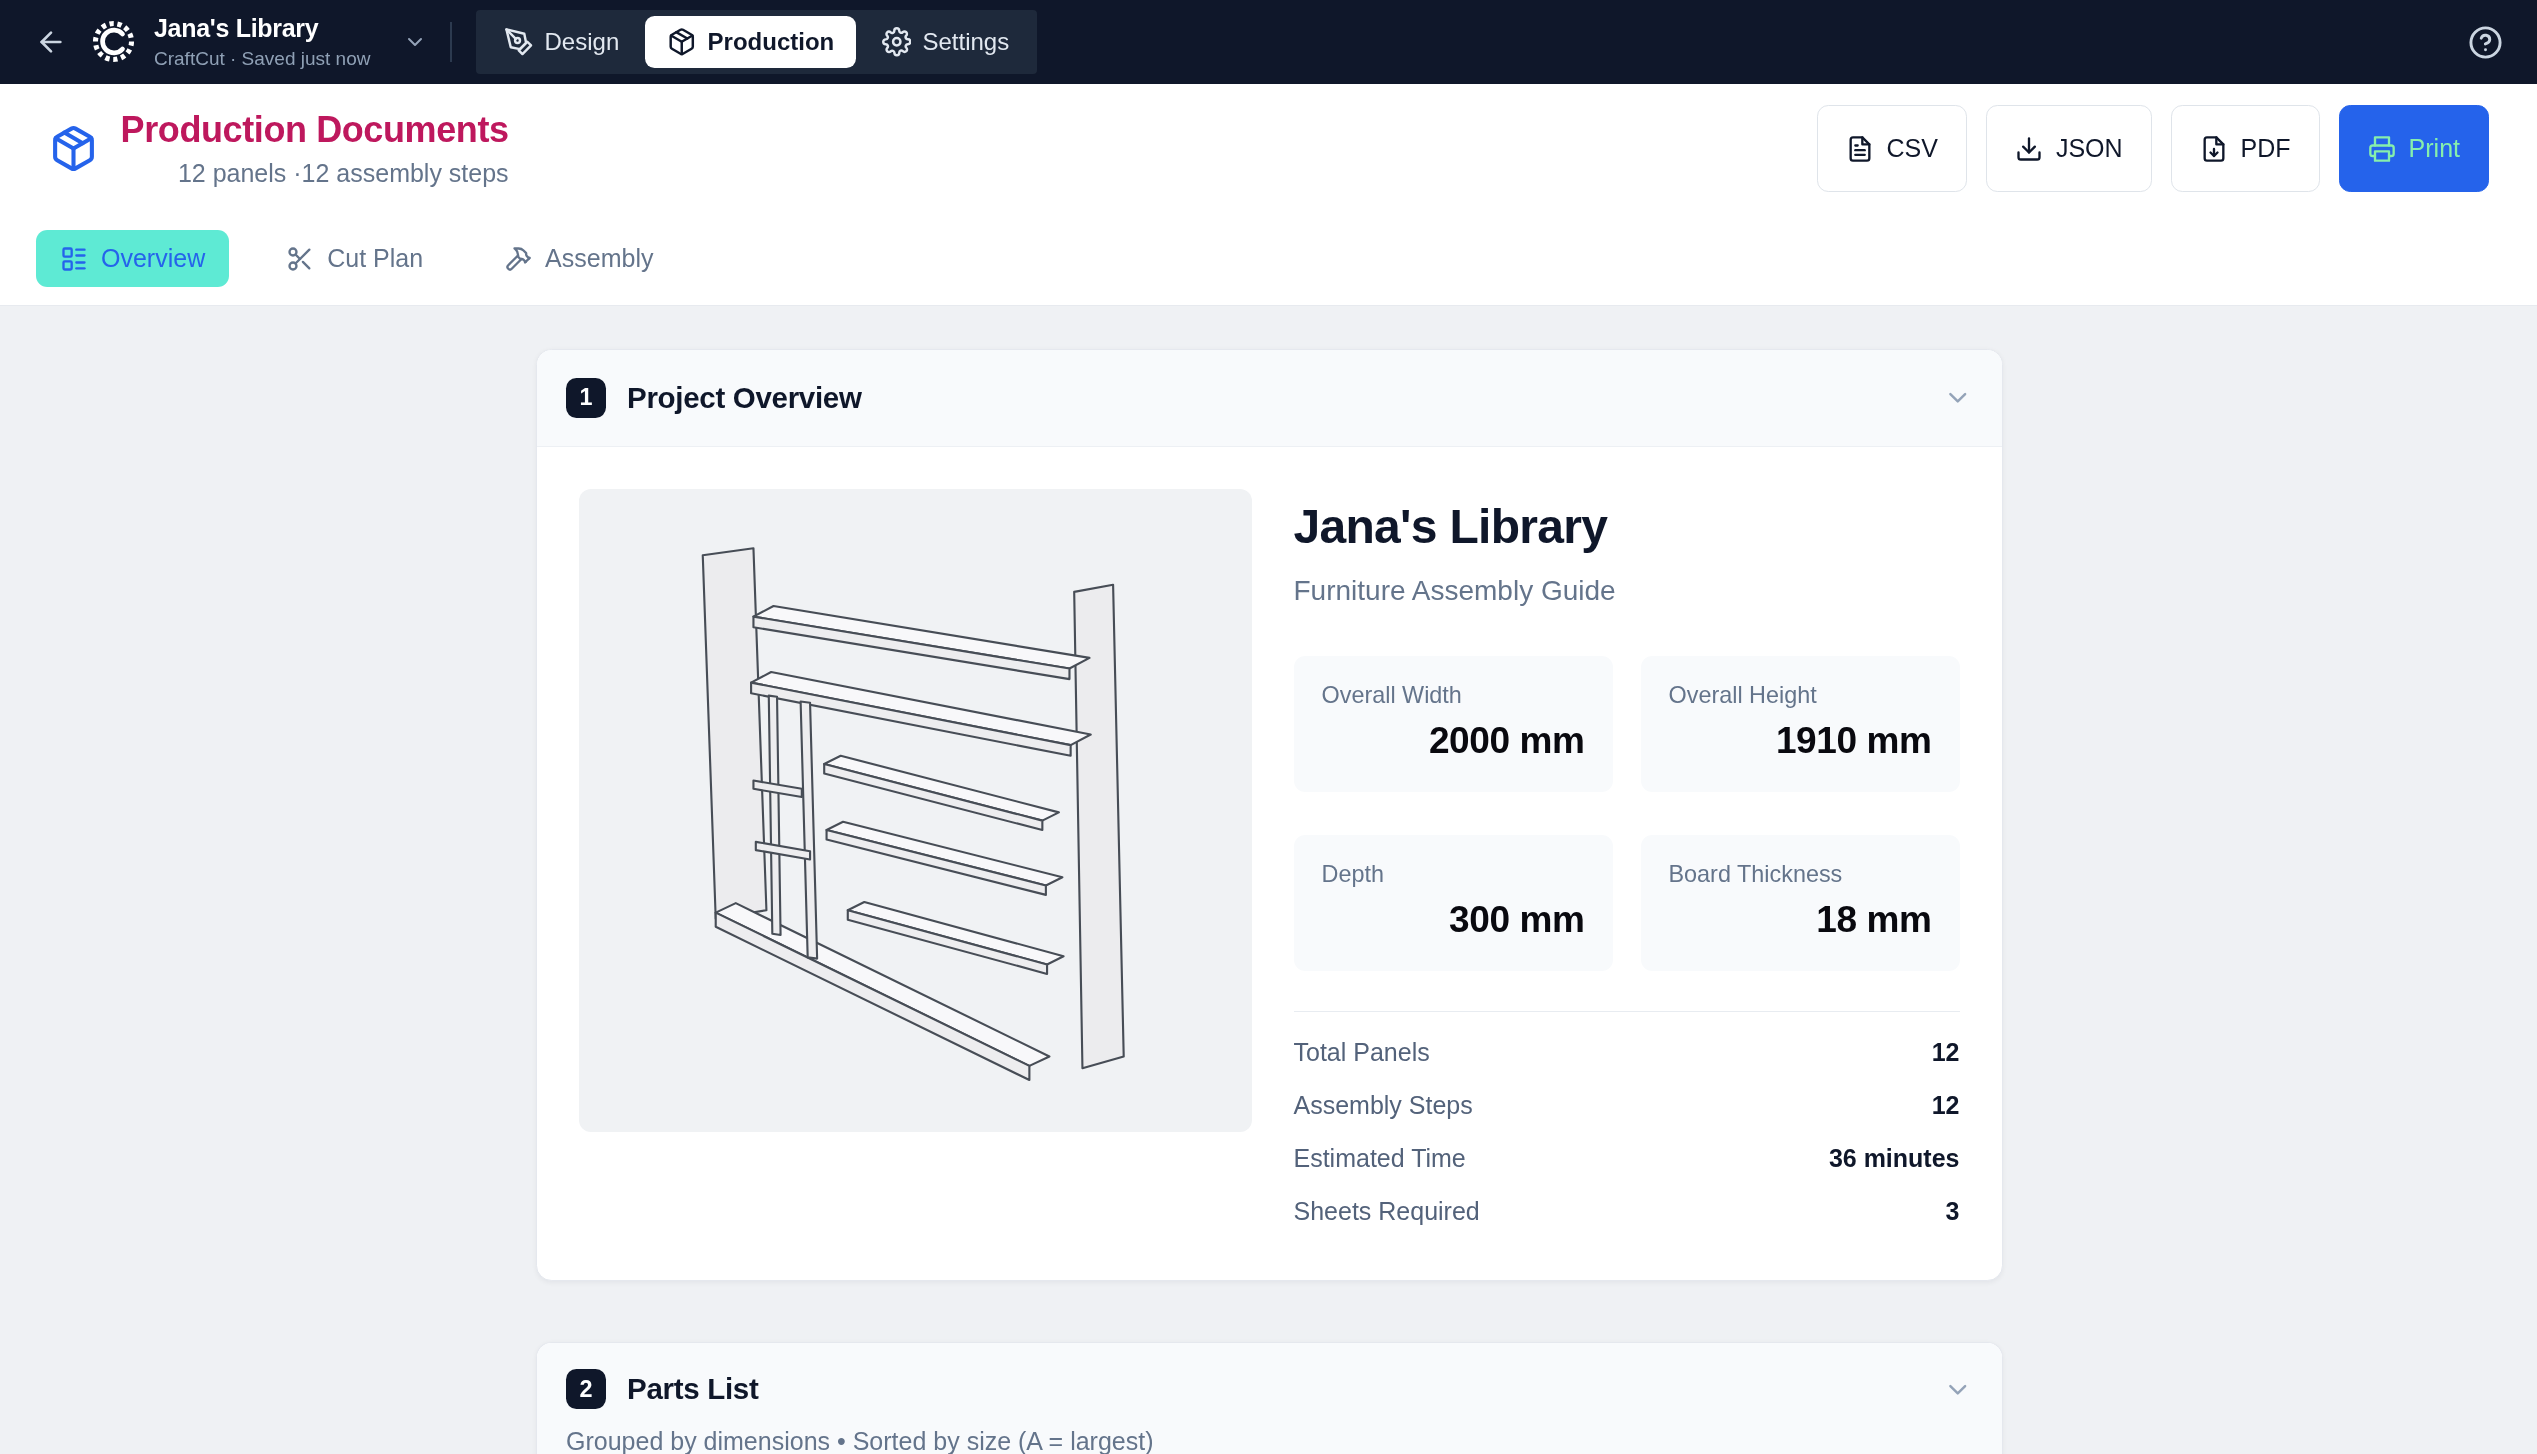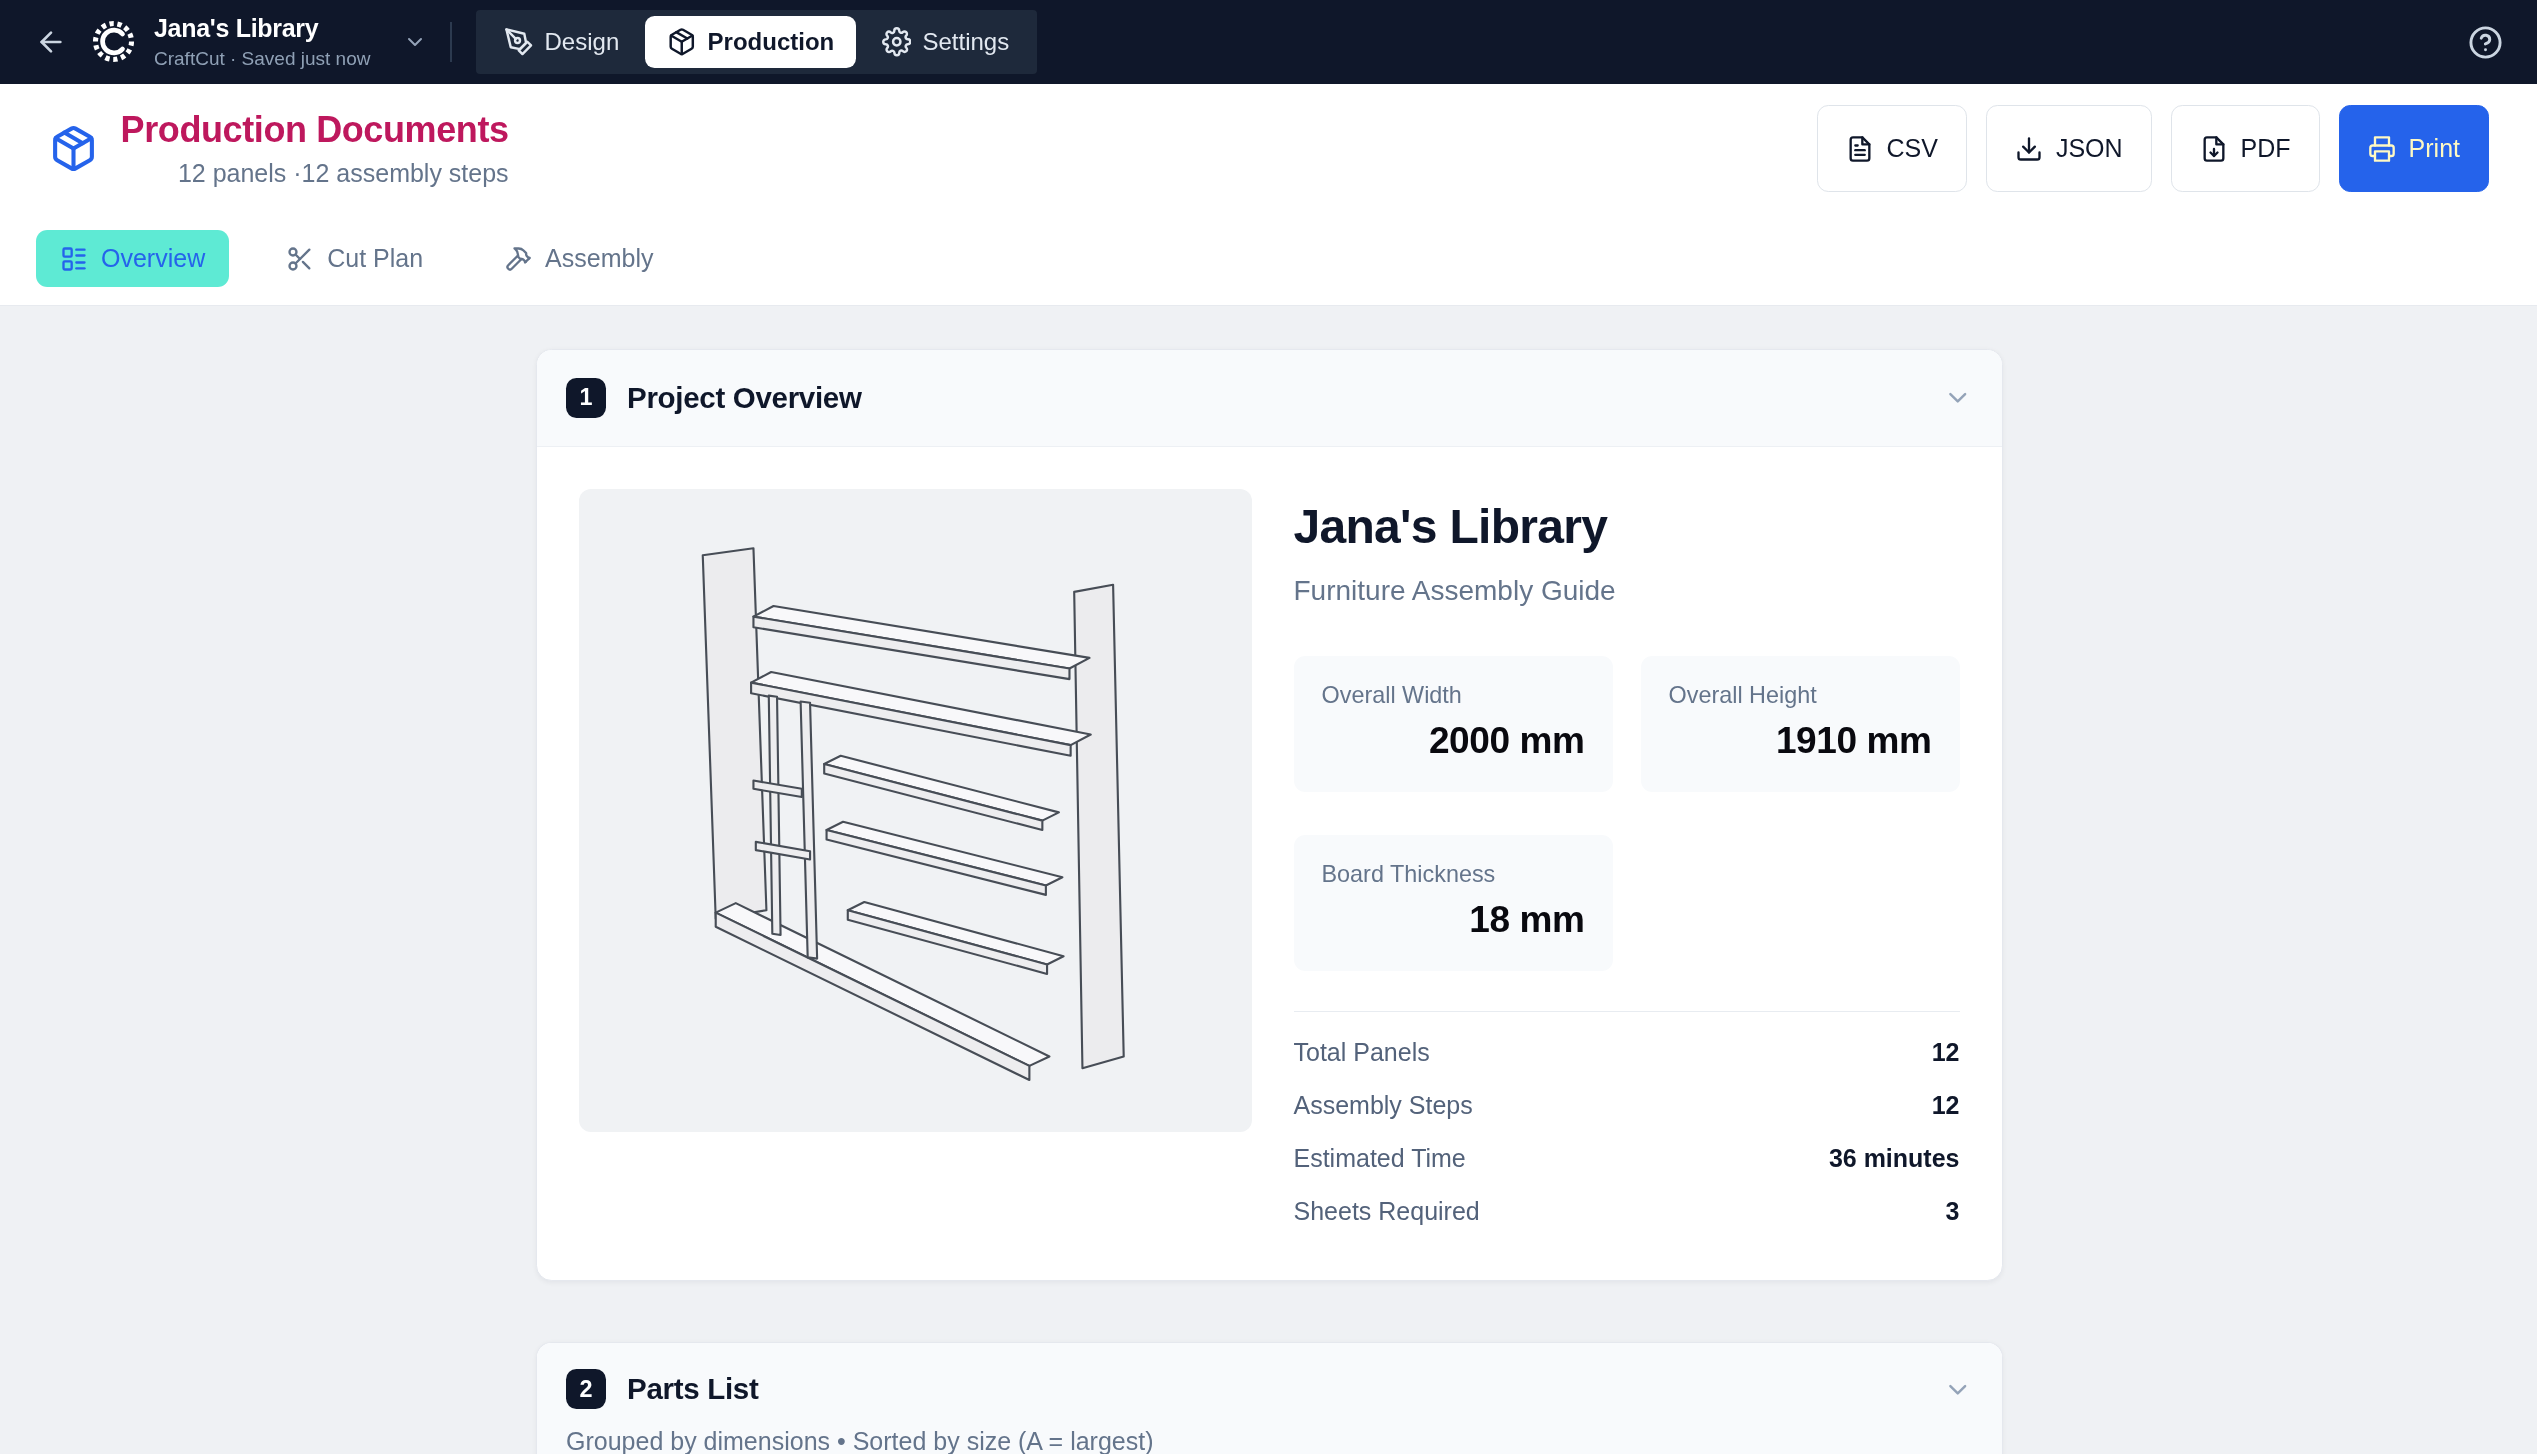--- a/index.html
+++ b/index.html
@@ -26,21 +26,21 @@
 
   
   .doc-header { background:#ffffff; display:flex; align-items:center; padding:21px 49px 22.6px 49px; }
   .doc-icon { color:#2563eb; margin-right:22.6px; }
   .doc-title { font-size:36px; font-weight:700; letter-spacing:-0.4px; color:#be185d; }
   .doc-sub { font-size:25px; color:#64748b; margin-top:7.8px;text-align:right; }
   .export-row { display:flex; align-items:center; gap:19px; }
   .btn { display:flex; align-items:center; gap:13px; height:87px; padding:12px 28px; border-radius:11.3px;
          font-size:25px; font-weight:500; font-family:inherit; cursor:pointer;
          background:#ffffff; color:#0f172a; border:1.7px solid #dfe4ea; }
-  .btn.primary { background:#2563eb; border-color:#2563eb; color:#fef9c3; }
+  .btn.primary { background:#2563eb; border-color:#2563eb; color:#86efac; }
 
   
   .section-nav { background:#ffffff; border-bottom:1.7px solid #e7eaef; display:flex; align-items:center;
                  gap:33px; padding:15.6px 36px 17.4px 36px; }
   .nav-pill { display:flex; align-items:center; gap:13px; padding:14px 24px; border-radius:11.3px; border:none;
               background:transparent; color:#64748b; font-size:25px; font-weight:500; font-family:inherit; cursor:pointer; }
   .nav-pill.active { background:#5eead4; color:#2563eb; }
 
   
   .content { display:flex; flex-direction:column; align-items:center; padding-top:43px; }
@@ -306,20 +306,24 @@
         <div class="spec-grid">
           <div class="spec-card">
             <div class="spec-label">Overall Width</div>
             <div class="spec-value">2000 mm</div>
           </div>
           <div class="spec-card">
             <div class="spec-label">Overall Height</div>
             <div class="spec-value">1910 mm</div>
           </div>
           <div class="spec-card">
+            <div class="spec-label">Depth</div>
+            <div class="spec-value">300 mm</div>
+          </div>
+          <div class="spec-card">
             <div class="spec-label">Board Thickness</div>
             <div class="spec-value">18 mm</div>
           </div>
         </div>
 
         <div class="ov-divider"></div>
 
         <div class="stat-rows">
           <div class="stat-row">
             <span class="stat-label">Total Panels</span>

